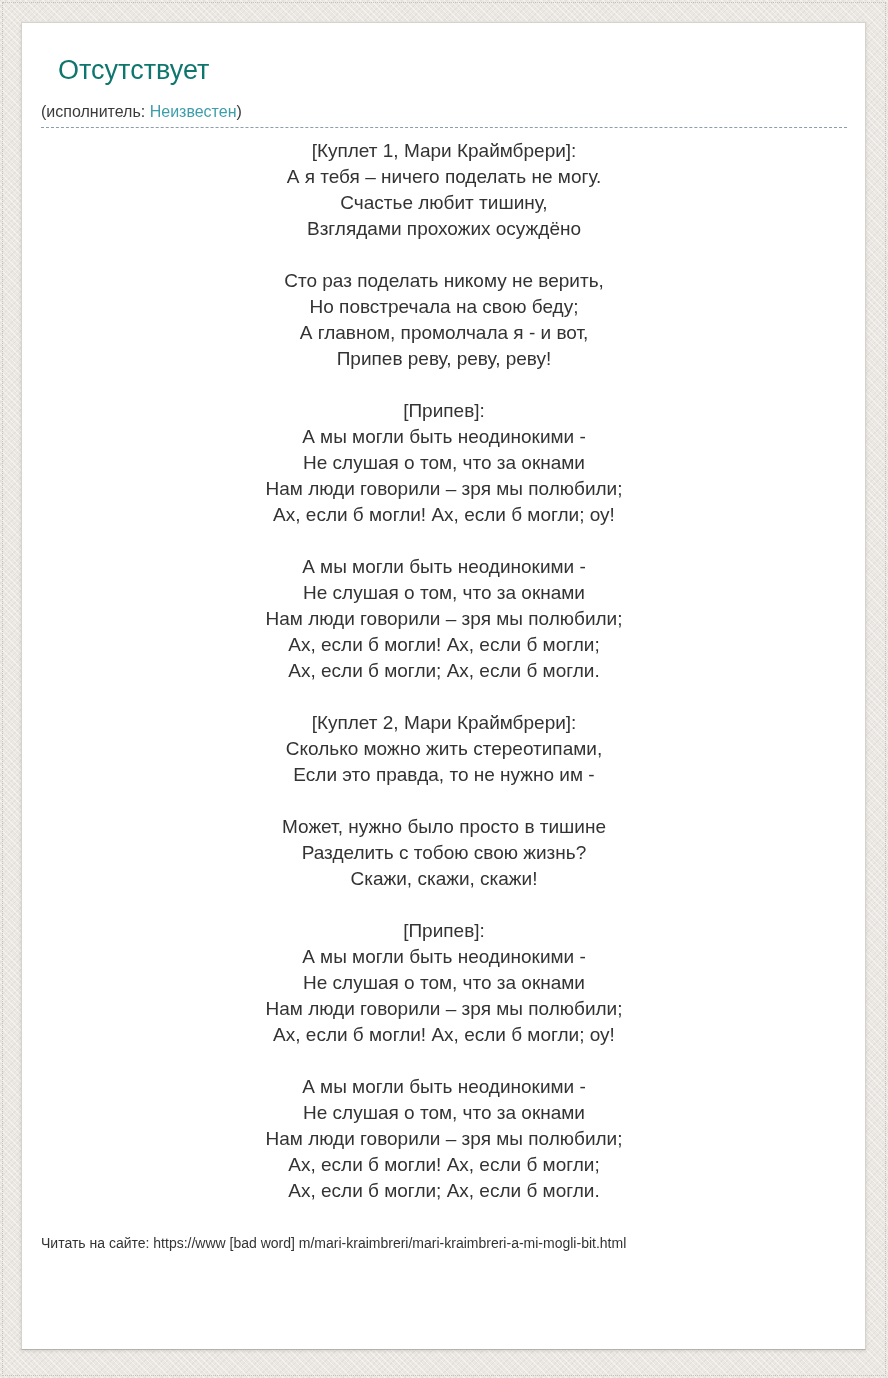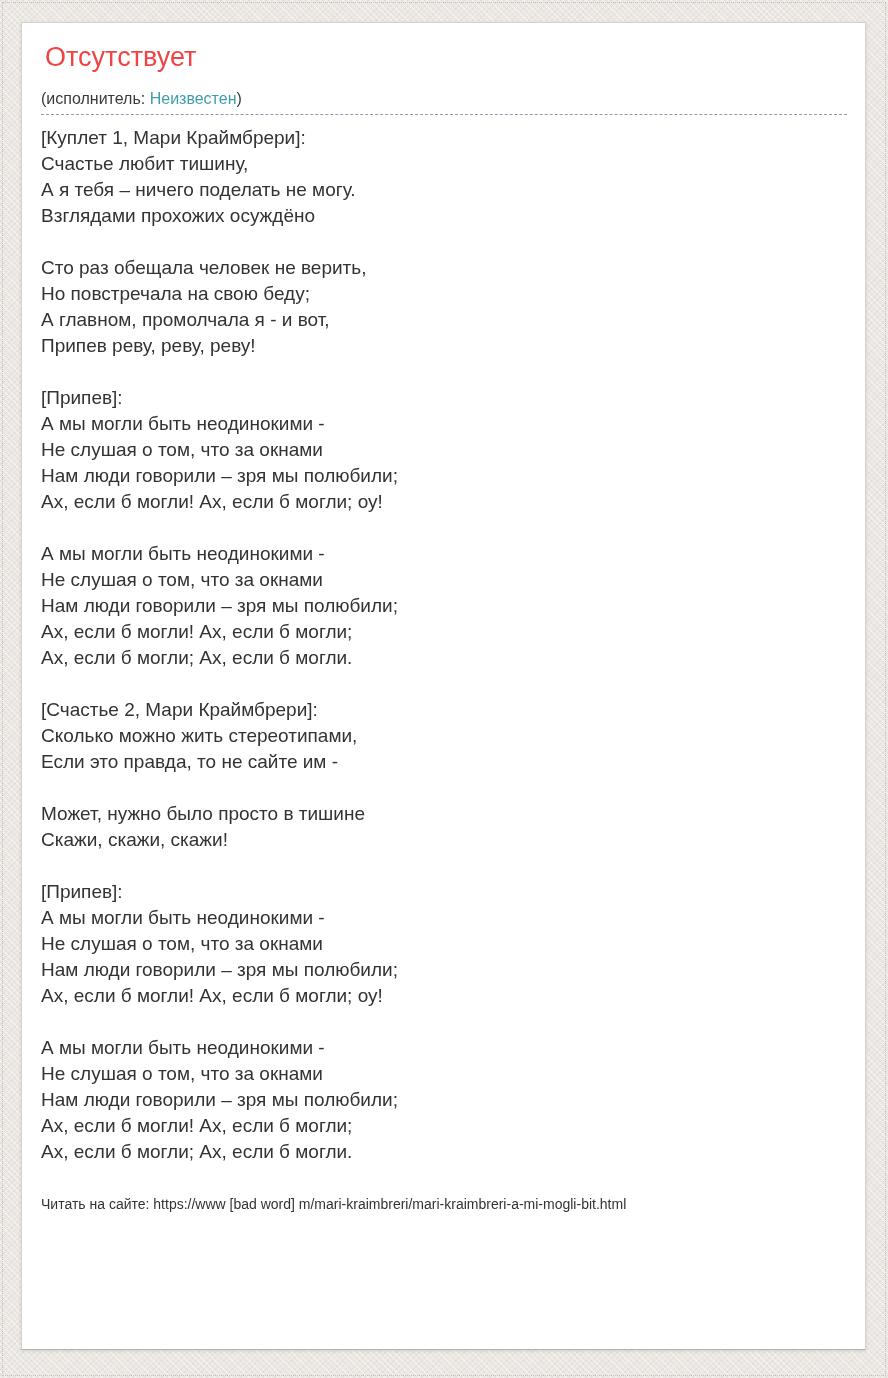--- a/index.html
+++ b/index.html
@@ -35,45 +35,46 @@
     border-bottom-color: #b5b1ab;
     box-shadow: 0 1px 3px rgba(90,85,78,.18);
     padding: 16px 18px 0 19px;
     overflow: hidden;
   }
   .header {
     padding-bottom: 6px;
     border-bottom: 1px dashed #8b9eb0;
   }
   .song-title {
-    margin: 4px;
+    margin: 17px;
     font-size: 27px;
     line-height: 28px;
     font-weight: 400;
-    color: #ef4444;
+    color: #0f766e;
   }
   .artist-line {
     margin-top: 18px;
     font-size: 16px;
     line-height: 19px;
     color: #3a3a3a;
   }
   .artist-link {
     color: #3d9dab;
     text-decoration: none;
     cursor: pointer;
   }
   .lyrics {
     margin-top: 10px;
     font-size: 19px;
     line-height: 26px;
     color: #333333;
   }
   .stanza {
     margin: 0 0 26px 0;
+    text-align: center;
   }
   .lyric-line {
     white-space: pre-wrap;
   }
   .footer-line {
     margin: 26px -18px 0 0;
     font-size: 14px;
     line-height: 26px;
     color: #333333;
     white-space: nowrap;
@@ -87,51 +88,52 @@
 
 <div class="card">
   <div class="header">
     <h1 class="song-title">Отсутствует</h1>
     <div class="artist-line"><span>(исполнитель:</span> <a class="artist-link" href="#">Неизвестен</a><span>)</span></div>
   </div>
 
   <div class="lyrics" id="lyrics">
       <div class="stanza">
         <div class="lyric-line">[Куплет 1, Мари Краймбрери]:</div>
+        <div class="lyric-line">А я тебя – ничего поделать не могу.</div>
         <div class="lyric-line">Счастье любит тишину,</div>
-        <div class="lyric-line">А я тебя – ничего поделать не могу.</div>
         <div class="lyric-line">Взглядами прохожих осуждёно</div>
       </div>
       <div class="stanza">
-        <div class="lyric-line">Сто раз обещала человек не верить,</div>
+        <div class="lyric-line">Сто раз поделать никому не верить,</div>
         <div class="lyric-line">Но повстречала на свою беду;</div>
         <div class="lyric-line">А главном, промолчала я - и вот,</div>
         <div class="lyric-line">Припев реву, реву, реву!</div>
       </div>
       <div class="stanza">
         <div class="lyric-line">[Припев]:</div>
         <div class="lyric-line">А мы могли быть неодинокими -</div>
         <div class="lyric-line">Не слушая о том, что за окнами</div>
         <div class="lyric-line">Нам люди говорили – зря мы полюбили;</div>
         <div class="lyric-line">Ах, если б могли! Ах, если б могли; оу!</div>
       </div>
       <div class="stanza">
         <div class="lyric-line">А мы могли быть неодинокими -</div>
         <div class="lyric-line">Не слушая о том, что за окнами</div>
         <div class="lyric-line">Нам люди говорили – зря мы полюбили;</div>
         <div class="lyric-line">Ах, если б могли! Ах, если б могли;</div>
         <div class="lyric-line">Ах, если б могли; Ах, если б могли.</div>
       </div>
       <div class="stanza">
-        <div class="lyric-line">[Счастье 2, Мари Краймбрери]:</div>
+        <div class="lyric-line">[Куплет 2, Мари Краймбрери]:</div>
         <div class="lyric-line">Сколько можно жить стереотипами,</div>
-        <div class="lyric-line">Если это правда, то не сайте им -</div>
+        <div class="lyric-line">Если это правда, то не нужно им -</div>
       </div>
       <div class="stanza">
         <div class="lyric-line">Может, нужно было просто в тишине</div>
+        <div class="lyric-line">Разделить с тобою свою жизнь?</div>
         <div class="lyric-line">Скажи, скажи, скажи!</div>
       </div>
       <div class="stanza">
         <div class="lyric-line">[Припев]:</div>
         <div class="lyric-line">А мы могли быть неодинокими -</div>
         <div class="lyric-line">Не слушая о том, что за окнами</div>
         <div class="lyric-line">Нам люди говорили – зря мы полюбили;</div>
         <div class="lyric-line">Ах, если б могли! Ах, если б могли; оу!</div>
       </div>
       <div class="stanza">

